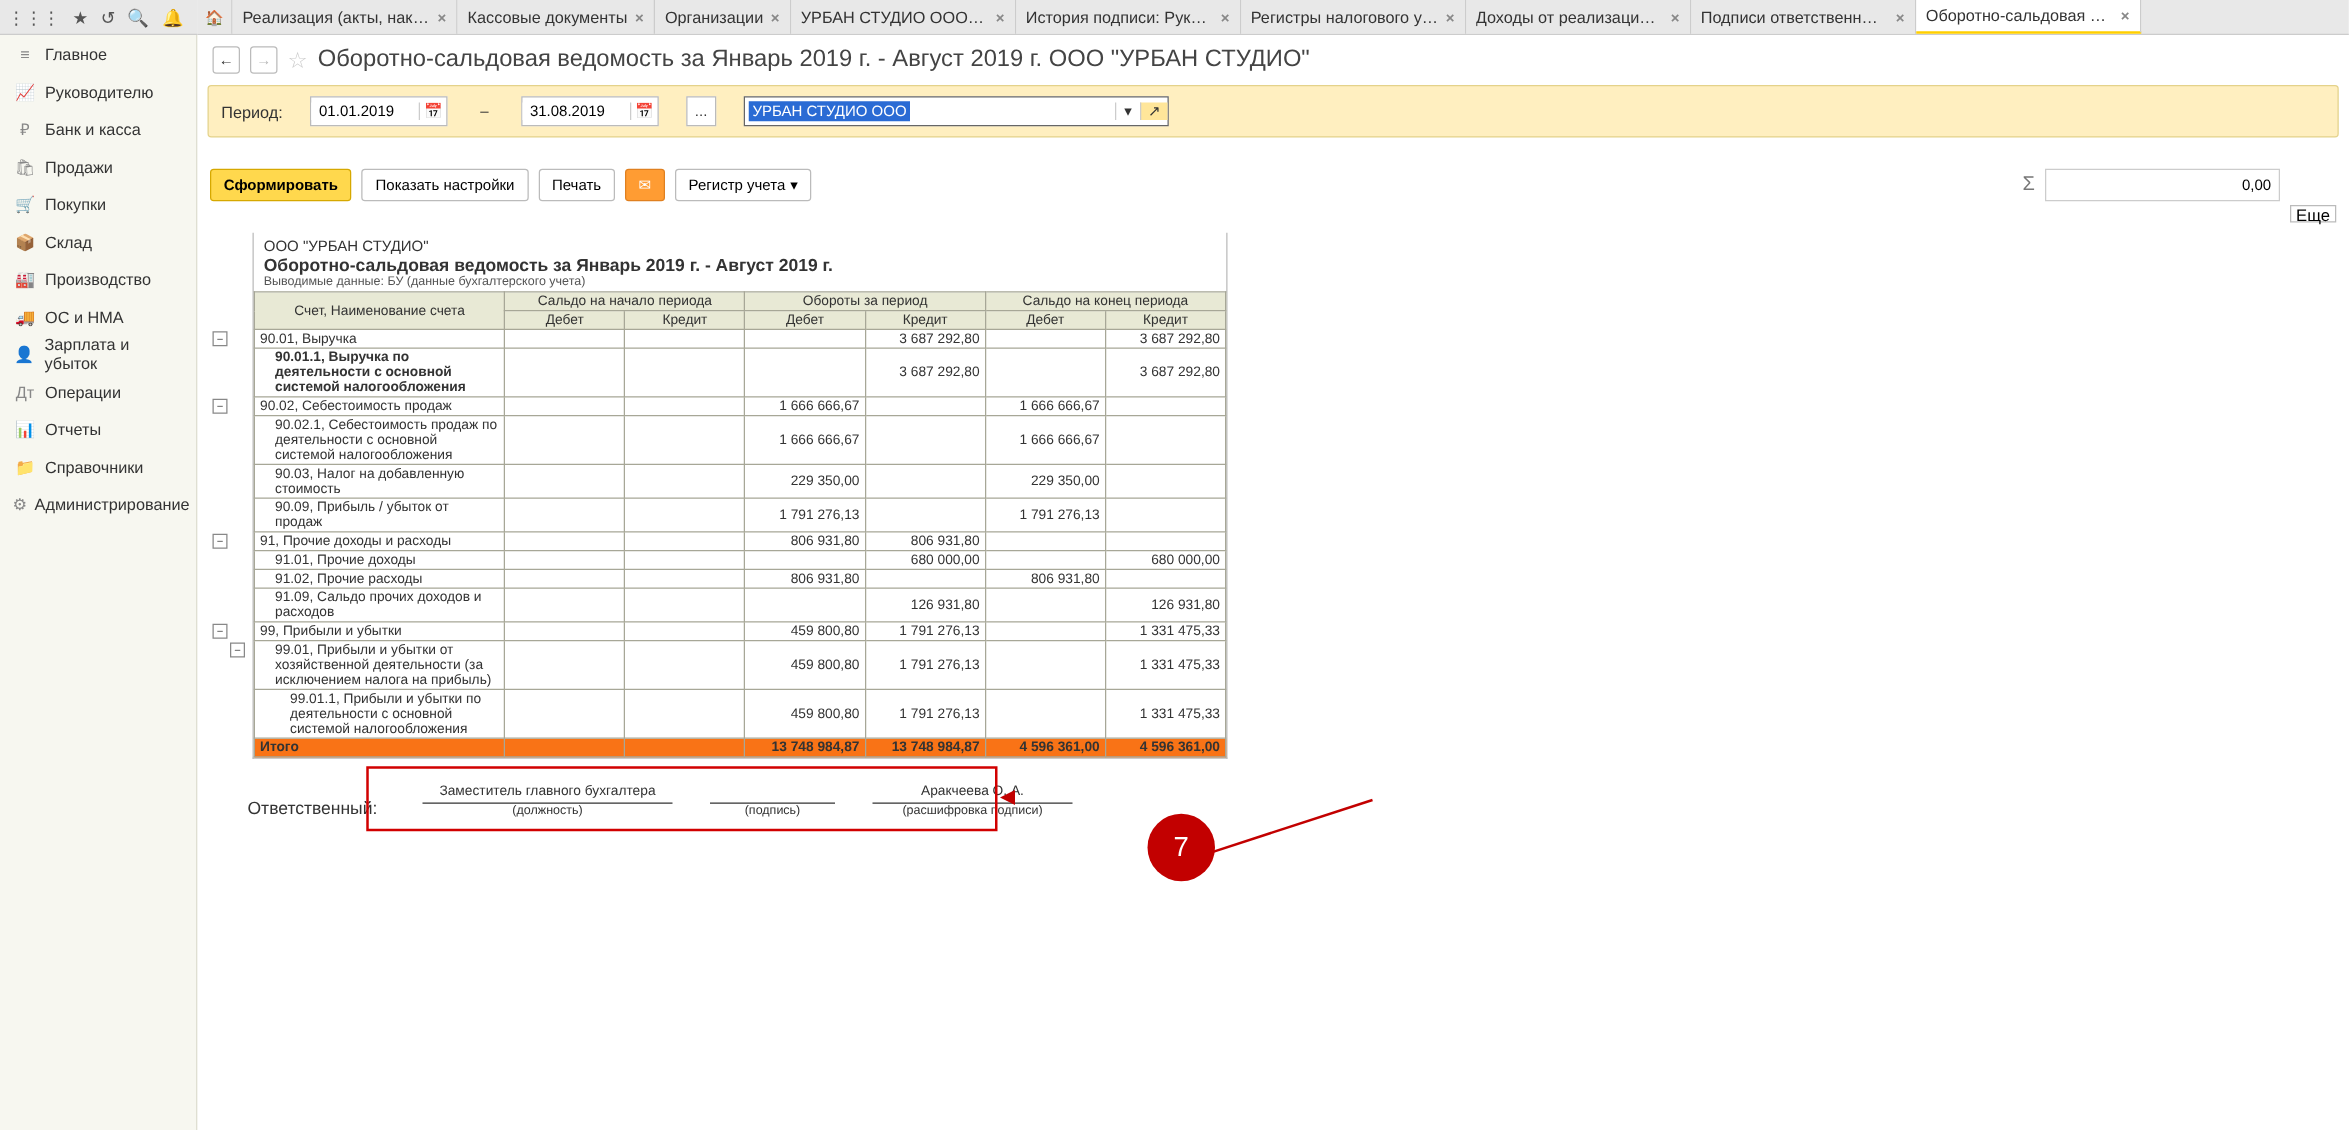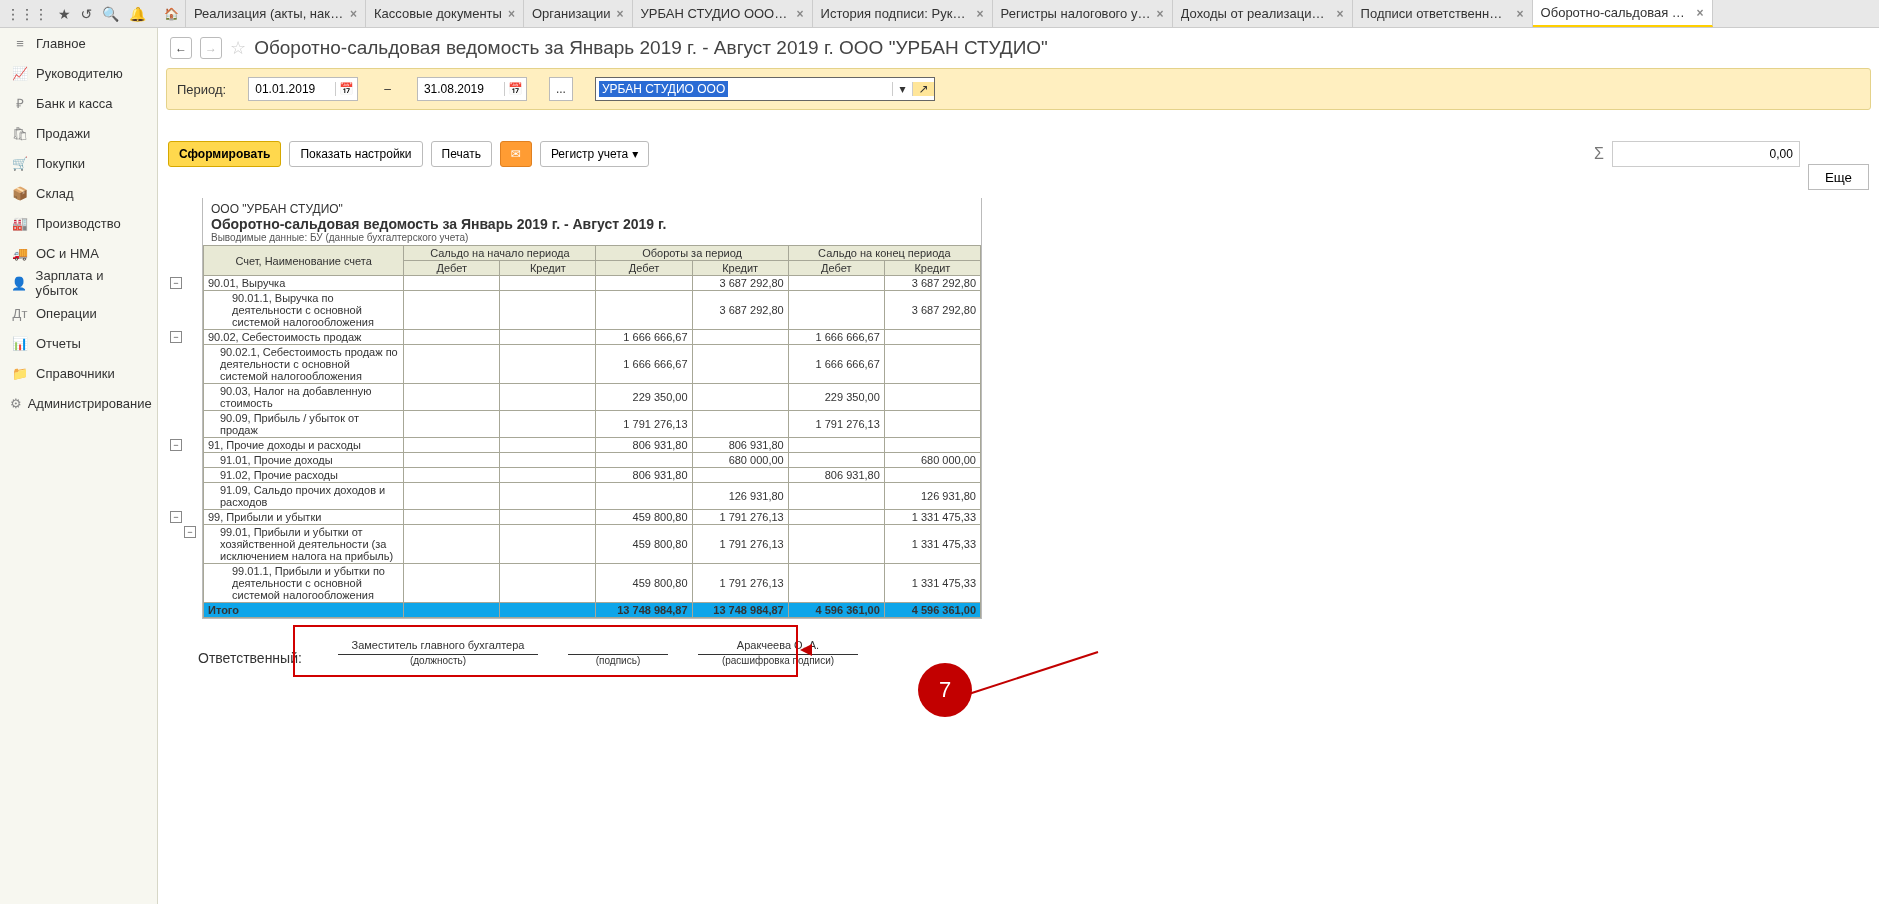--- a/index.html
+++ b/index.html
@@ -39,34 +39,34 @@
   .orgbox .drop { width:20px; text-align:center; border-left:1px solid #ccc; cursor:pointer;}
   .orgbox .pop { width:22px; text-align:center; border-left:1px solid #ccc; cursor:pointer; background:#ffe69a;}
   
   .toolbar { display:flex; align-items:center; padding:8px 10px; gap:8px;}
   .btn { height:26px; padding:0 10px; border:1px solid #bbb; border-radius:3px; background:#fff; cursor:pointer; font-size:12px; display:flex; align-items:center; gap:4px;}
   .btn.primary { background:#ffd84d; border-color:#d6a800; font-weight:bold;}
   .btn.icon { width:32px; padding:0; justify-content:center; background:#ff9c33; color:#fff; border-color:#e08020;}
   .toolbar .right { margin-left:auto; display:flex; align-items:center; gap:8px;}
   .sigma { font-size:16px; color:#777;}
   .numinp { width:188px; height:26px; border:1px solid #ccc; text-align:right; padding:0 6px; font-size:12px;}
-  .morebtn { height:26px; padding:0 16px; border:1px solid #bbb; background:#fff;margin-top:46px;}
+  .morebtn { height:14px; padding:0 4px; border:1px solid #bbb; background:#fff;margin-top:46px;}
   
   .report { padding:0 0 0 10px; overflow:auto; flex:1; position:relative;}
   .rcard { border:1px solid #bbb; border-top:0; background:#fff; width:780px; margin-left:0;}
   .rhead { padding:4px 8px 2px 8px; }
   .rhead .org { font-size:12px; }
   .rhead .ttl { font-size:14px; font-weight:bold; }
   .rhead .sub { font-size:10px; color:#555;}
   table.grid { border-collapse:collapse; width:100%; font-size:11px;}
   table.grid th, table.grid td { border:1px solid #a7a797; padding:1px 4px; }
   table.grid th { background:#e8e9d5; font-weight:normal; text-align:center;}
   table.grid td.num { text-align:right; white-space:nowrap;}
   table.grid td.acc { text-align:left;}
-  .tot td { background:#0ea5e9; font-weight:bold;}
+  .tot td { background:#f97316; font-weight:bold;}
   .expcol { position:relative; }
   .toggle { position:absolute; left:-34px; width:12px; height:12px; border:1px solid #888; background:#fff; font-size:9px; line-height:10px; text-align:center; cursor:pointer; color:#444;}
   .toggle.inner { left:-20px; }
   
   .sigarea { width:780px; padding:20px 10px 10px 30px; position:relative;}
   .sigred { position:absolute; left:125px; top:6px; width:505px; height:52px; border:2px solid #d10000;}
   .sigflex { display:flex; gap:30px; align-items:flex-end;}
   .siglbl { font-size:14px; width:110px;}
   .sigcell { text-align:center; font-size:11px;}
   .sigline { border-bottom:1px solid #333; height:16px;}
@@ -270,21 +270,21 @@
               <tr>
                 <td class="acc expcol" style="padding-left: 4px;"><span class="toggle">−</span><span>90.01, Выручка</span></td>
                 <td class="num"></td>
                 <td class="num"></td>
                 <td class="num"></td>
                 <td class="num">3 687 292,80</td>
                 <td class="num"></td>
                 <td class="num">3 687 292,80</td>
               </tr>
               <tr>
-                <td class="acc expcol" style="padding-left: 28px;"><span>90.01.1, Выручка по деятельности с основной системой налогообложения</span></td>
+                <td class="acc expcol" style="padding-left: 16px; font-weight: bold;"><span>90.01.1, Выручка по деятельности с основной системой налогообложения</span></td>
                 <td class="num"></td>
                 <td class="num"></td>
                 <td class="num"></td>
                 <td class="num">3 687 292,80</td>
                 <td class="num"></td>
                 <td class="num">3 687 292,80</td>
               </tr>
               <tr>
                 <td class="acc expcol" style="padding-left: 4px;"><span class="toggle">−</span><span>90.02, Себестоимость продаж</span></td>
                 <td class="num"></td>

